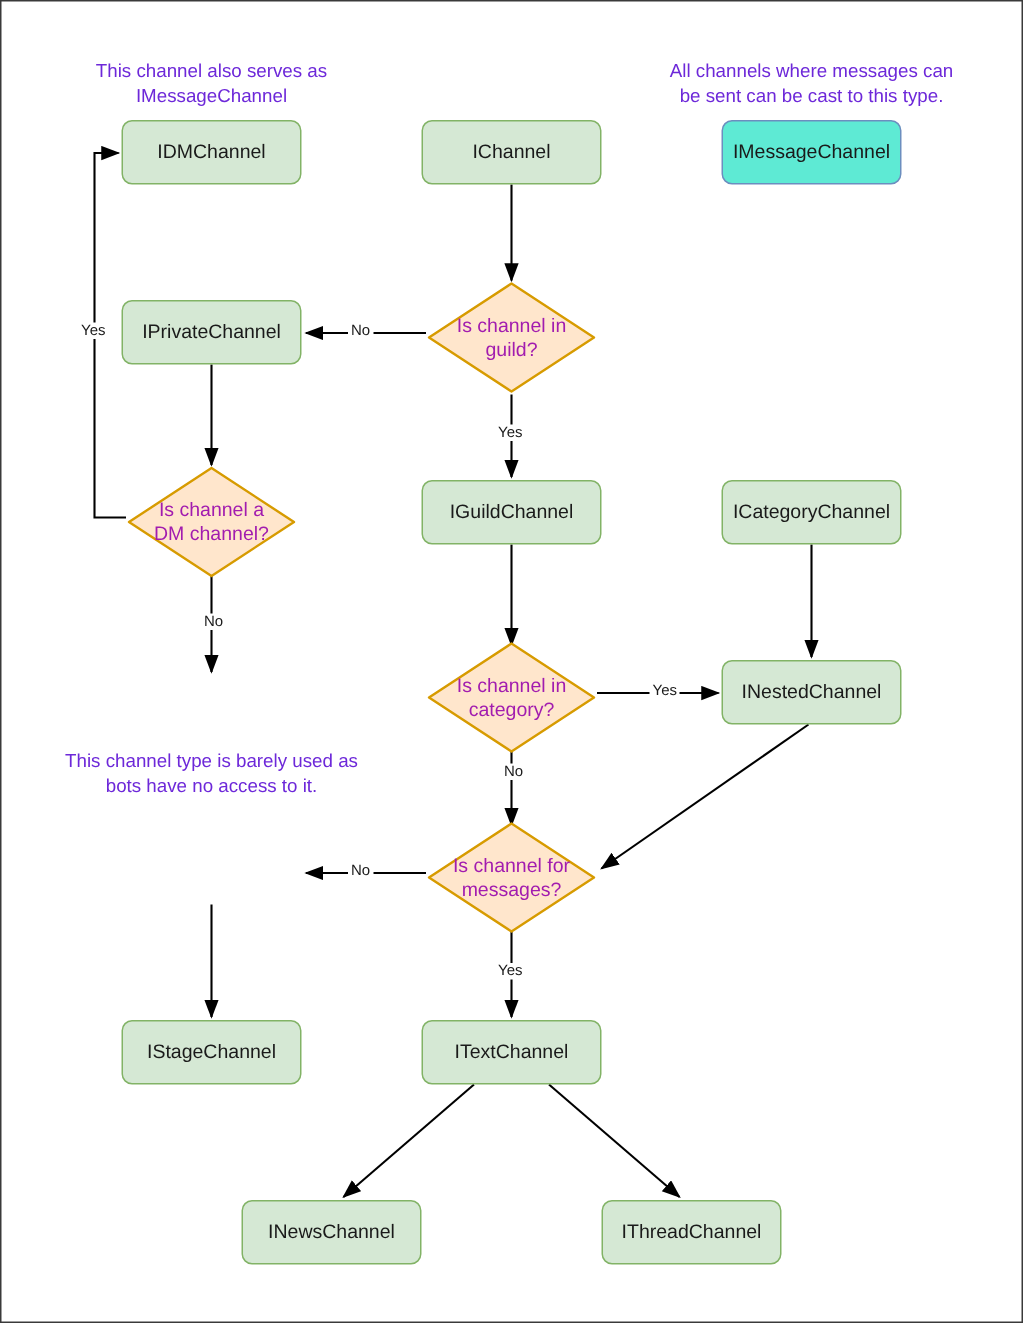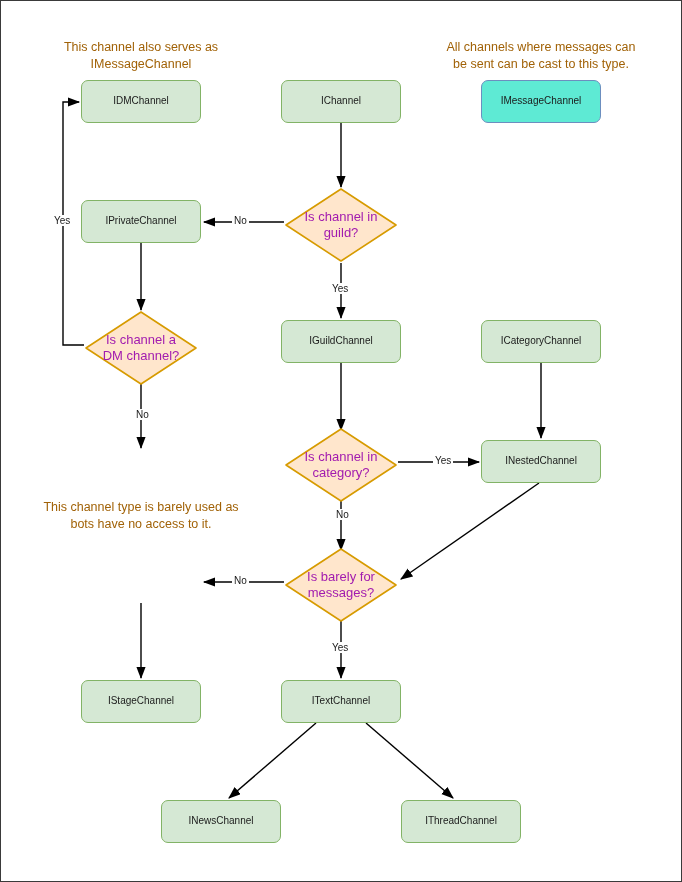--- a/index.html
+++ b/index.html
@@ -25,21 +25,21 @@
     height: 882px;
   }
   .node {
     position: absolute;
     box-sizing: border-box;
     border-radius: 7px;
     display: flex;
     align-items: center;
     justify-content: center;
     text-align: center;
-    font-size: 10px;
+    font-size: 13px;
     color: #1a1a1a;
     line-height: 1.25;
     z-index: 3;
   }
   .node.green {
     background: #d5e8d4;
     border: 1.3px solid #82b366;
   }
   .node.blue {
     background: #5eead4;
@@ -68,21 +68,21 @@
     text-align: center;
     font-size: 13px;
     color: #a21caf;
     line-height: 1.25;
     pointer-events: none;
   }
   .note {
     position: absolute;
     text-align: center;
     font-size: 12.5px;
-    color: #a16207;
+    color: #6d28d9;
     line-height: 1.35;
     z-index: 2;
   }
   .edge-label {
     position: absolute;
     font-size: 10px;
     color: #1a1a1a;
     background: #ffffff;
     padding: 0 2px;
     z-index: 4;
@@ -187,21 +187,21 @@
       </div>
     </div>
   </div>
 
   <div class="diamond" style="left:283px; top:546px; width:114px; height:76px;">
     <svg class="shape" viewBox="0 0 114 76" preserveAspectRatio="none">
       <path d="M57,2 L112,38 L57,74 L2,38 Z" fill="#ffe6cc" stroke="#d79b00" stroke-width="1.6" stroke-linejoin="round"></path>
     </svg>
     <div class="dlabel">
       <div>
-        <div>Is barely for</div>
+        <div>Is channel for</div>
         <div>messages?</div>
       </div>
     </div>
   </div>
 
   <div class="edge-label" style="left:231px; top:214px;">No</div>
   <div class="edge-label" style="left:329px; top:282px;">Yes</div>
   <div class="edge-label" style="left:51px; top:214px;">Yes</div>
   <div class="edge-label" style="left:133px; top:408px;">No</div>
   <div class="edge-label" style="left:432px; top:454px;">Yes</div>

